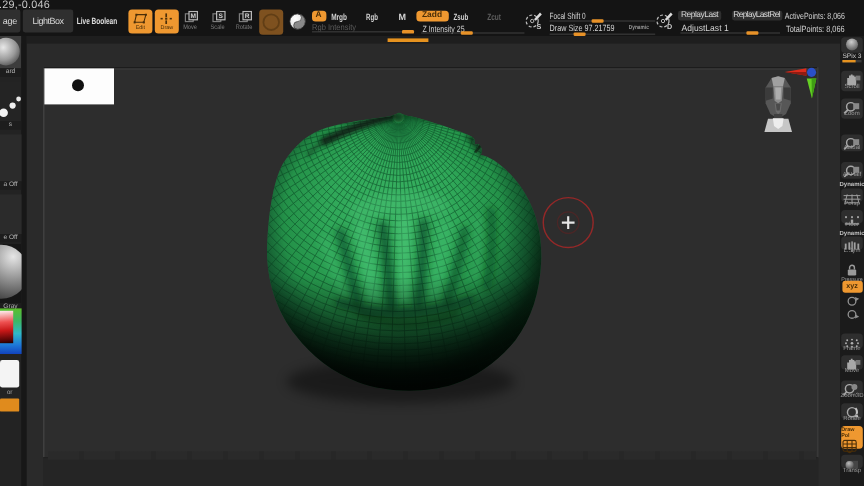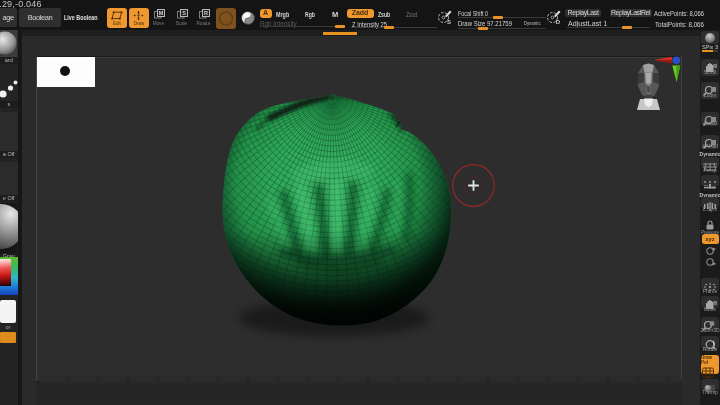--- a/index.html
+++ b/index.html
@@ -292,21 +292,21 @@
   <path d="M23.5,18.2 V28.8 M18.2,23.5 H28.8" stroke="#e6e6e6" stroke-width="1.8"></path>
 </svg>
 
 <div class="abs" style="left:0;top:0;width:720px;height:30px;background:#141414;"></div>
 <div class="abs" style="left:0;top:30px;width:720px;height:6px;background:#1e1e1e;"></div>
 <div class="abs" style="left:323px;top:31.5px;width:34px;height:3.5px;background:#e5921f;"></div>
 
 <div class="wt" style="left:-6px;top:-1px;font-size:9px;color:#c8c8c8;letter-spacing:0.2px;">2.29,-0.046</div>
 
 <div class="btn" style="left:-14px;top:8px;width:31px;height:19px;font-size:7.5px;line-height:19px;text-align:right;padding-right:3px;letter-spacing:-0.3px;">age</div>
-<div class="btn" style="left:19px;top:8px;width:42px;height:19px;font-size:7.5px;line-height:19px;letter-spacing:-0.4px;">Boolean</div>
+<div class="btn" style="left:19px;top:8px;width:42px;height:19px;font-size:7.5px;line-height:19px;letter-spacing:-0.4px;">LightBox</div>
 <div class="wt cx" style="left:64px;top:13px;font-size:7.5px;font-weight:bold;color:#e0e0e0;transform:scaleX(0.72);">Live Boolean</div>
 
 <div class="obtn" style="left:107px;top:8px;width:20px;height:20px;">
   <svg width="12" height="9" viewBox="0 0 12 9" style="margin-top:3px;">
     <polygon points="2.7,1.2 10.6,1.2 8.8,7.6 1.2,7.6" fill="none" stroke="#4a2e08" stroke-width="0.9"></polygon>
     <rect x="1.8" y="0.4" width="1.7" height="1.7" fill="#4a2e08"></rect>
       <rect x="9.7" y="0.4" width="1.7" height="1.7" fill="#4a2e08"></rect>
     <rect x="0.3" y="6.8" width="1.7" height="1.7" fill="#4a2e08"></rect>
       <rect x="8" y="6.8" width="1.7" height="1.7" fill="#4a2e08"></rect>
   </svg>

